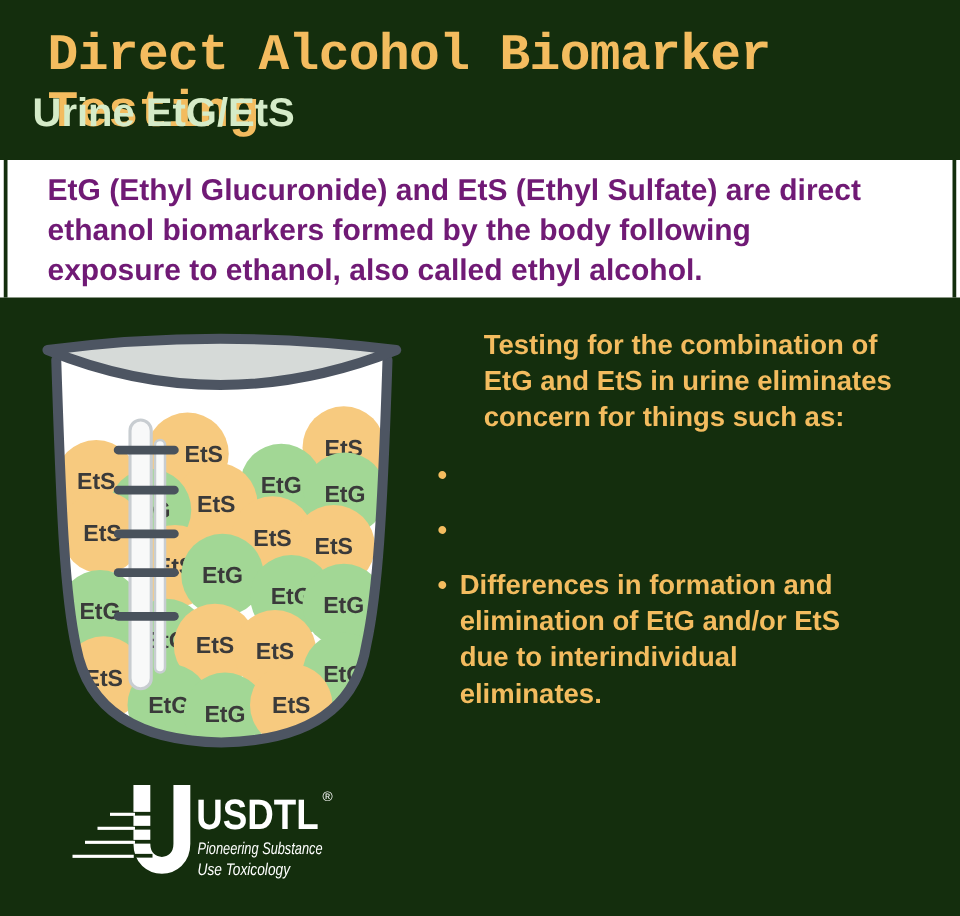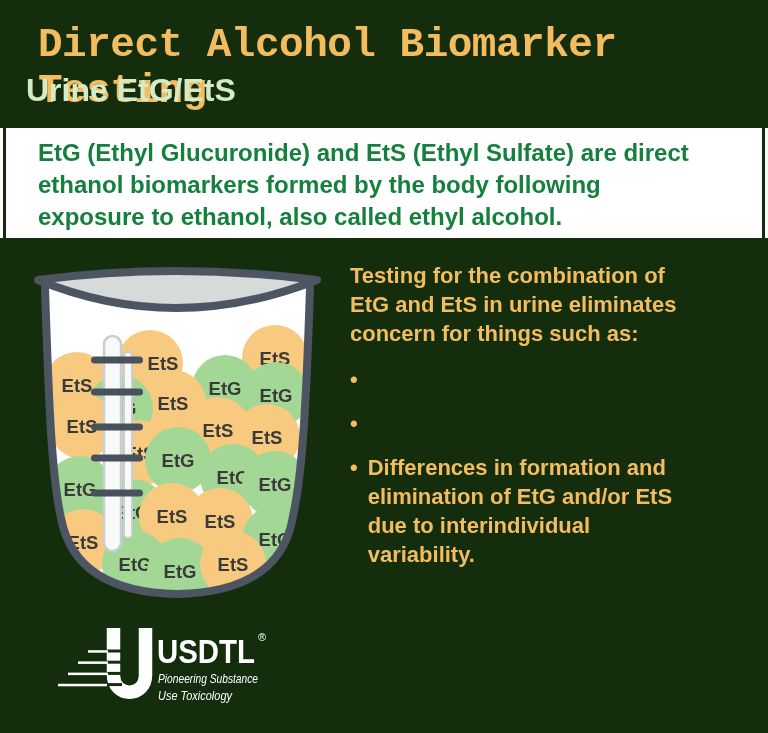--- a/index.html
+++ b/index.html
@@ -24,37 +24,37 @@
   
   .band {
     position:absolute; left:0; top:128px; width:768px; height:110px;
     background:#FFFFFF;
   }
   .band .keyline { position:absolute; top:0; bottom:0; width:3px; background:#142E0D; }
   .band .keyline.left  { left:3px; }
   .band .keyline.right { right:3px; }
   .band .intro {
     position:absolute; left:38px; top:9px;
-    font-size:24px; font-weight:bold; color:#15803d; line-height:32px;
+    font-size:24px; font-weight:bold; color:#701a75; line-height:32px;
   }
 
   
   .beaker-svg { position:absolute; left:25px; top:262px; }
   .circle-label {
     font-family:"Liberation Sans", sans-serif;
     font-size:18.5px; font-weight:bold; fill:#3A3A3A; text-anchor:middle;
   }
 
   
   .right-col {
     position:absolute; left:350px; top:261px; width:408px;
     color:#F3BC5F;
   }
   .right-heading {
-    font-size:22px; font-weight:bold; line-height:29px;
+    font-size:22px; font-weight:bold; line-height:29px;margin-left:37px;
   }
   .bullet-list { list-style:none; margin-top:17px; }
   .bullet-list li {
     display:flex; gap:10px; margin-bottom:15px;
     font-size:22px; font-weight:bold; line-height:29px;
   }
   .bullet-list .marker { flex:none; }
 
   
   .logo-svg { position:absolute; left:55px; top:615px; }
@@ -213,21 +213,21 @@
         <span class="marker">•</span>
       </li>
       <li>
         <span class="marker">•</span>
       </li>
       <li>
         <span class="marker">•</span>
         <span class="pre">Differences in formation and
 elimination of EtG and/or EtS
 due to interindividual
-variability.</span>
+eliminates.</span>
       </li>
     </ul>
   </div>
 
   <svg class="logo-svg" width="220" height="100" viewBox="0 0 220 100">
 
     <path d="M58.5,13 V60 C58.5,83 90.5,83 90.5,60 V13" fill="none" stroke="#FFFFFF" stroke-width="13.5"></path>
 
     <g fill="#142E0D">
       <rect x="49" y="34.5" width="18" height="3"></rect>

